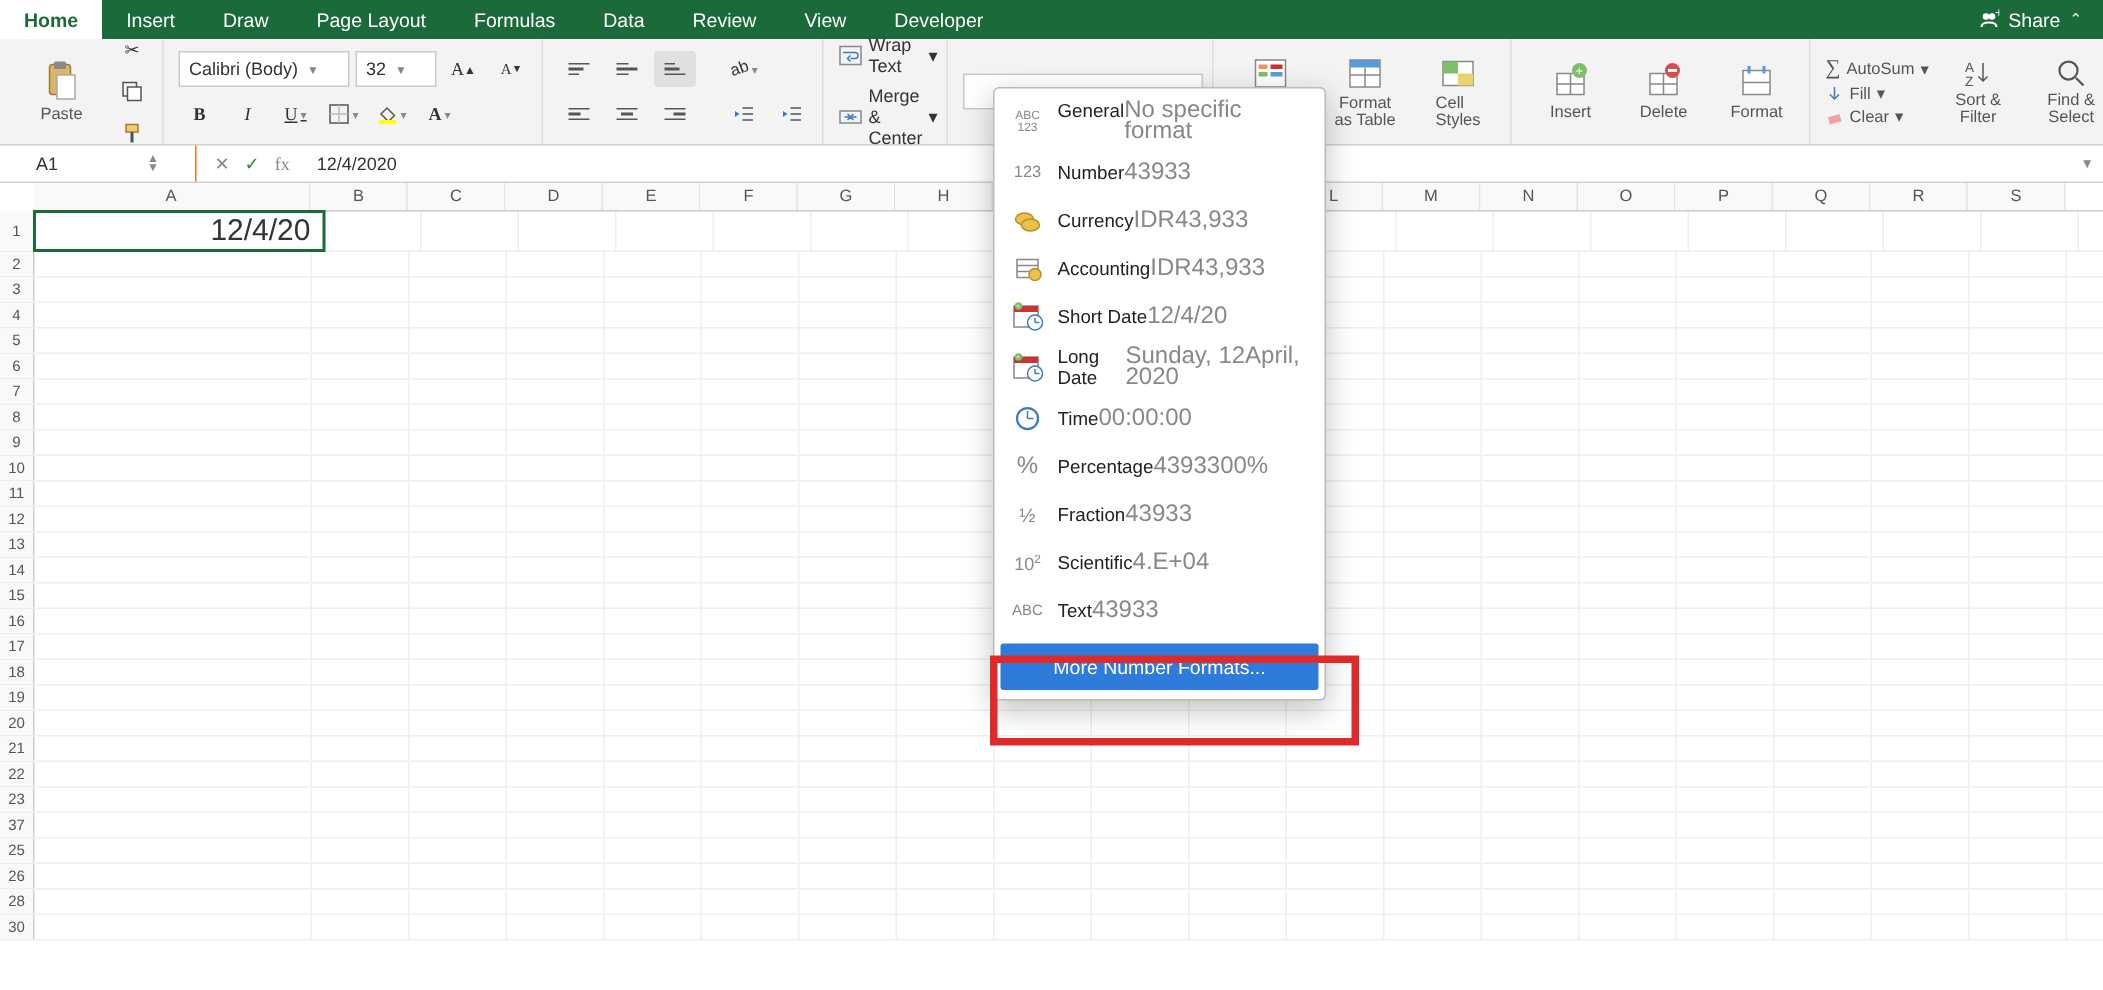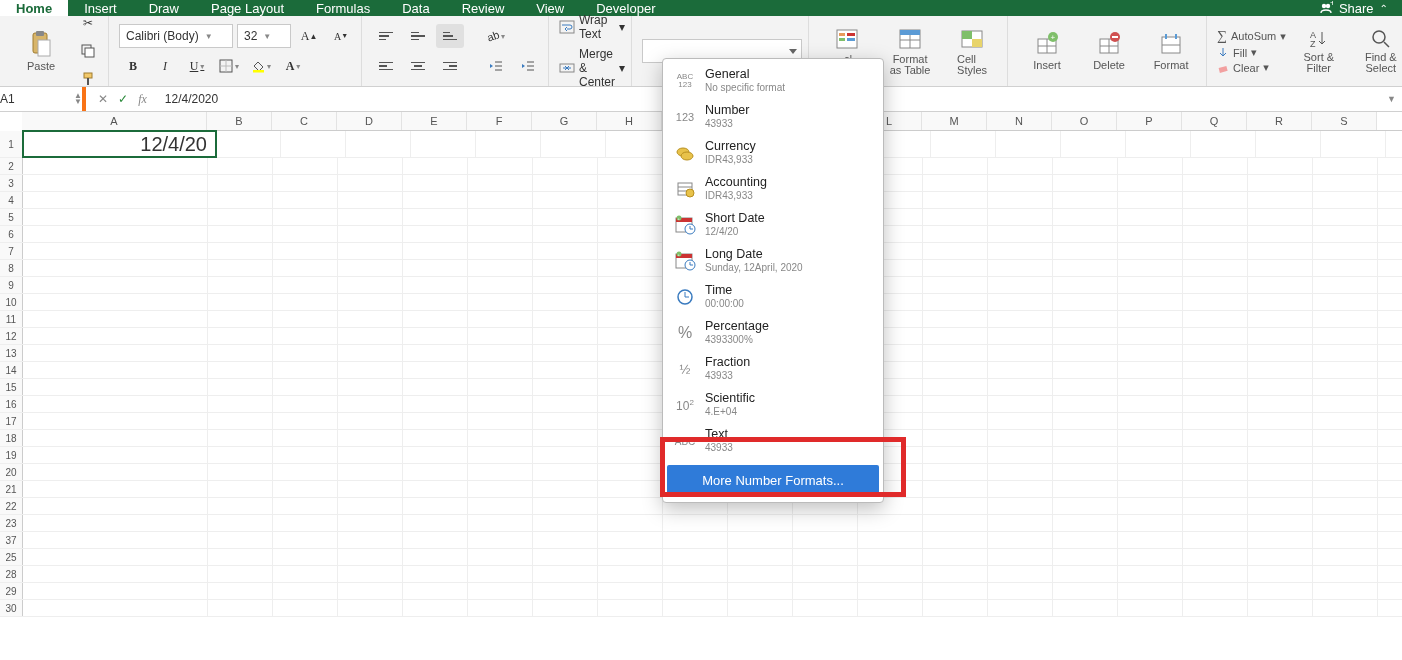--- a/index.html
+++ b/index.html
@@ -1,55 +1,55 @@
 <!DOCTYPE html>
 <html><head>
 <meta charset="utf-8">
 <style>
 html,body{margin:0;padding:0;font-family:-apple-system,"Segoe UI",Arial,sans-serif;font-size:12px;color:#333;background:#fff;width:1402px;height:660px;overflow:hidden}
-.menubar{background:#1b6b3a;color:#fff;height:16px;display:flex;align-items:stretch}
+.menubar{background:#1b6b3a;color:#fff;height:26px;display:flex;align-items:stretch}
 .menubar .tab{padding:0 16px;display:flex;align-items:center;font-size:13px;cursor:pointer}
 .menubar .tab.active{background:#fff;color:#1b6b3a;font-weight:600}
 .menubar .spacer{flex:1}
 .menubar .share{display:flex;align-items:center;gap:6px;padding:0 14px;font-size:13px;cursor:pointer}
 .ribbon{background:#f3f3f3;border-bottom:1px solid #d0d0d0;height:70px;display:flex;align-items:center;padding:0 6px;gap:4px;position:relative}
 .group{display:flex;align-items:center;gap:4px;padding:0 6px;height:100%;border-right:1px solid #ddd}
 .vbtn{display:flex;flex-direction:column;align-items:center;justify-content:center;gap:2px;padding:4px 6px;min-width:44px;font-size:11px;color:#555;cursor:pointer;border:1px solid transparent;border-radius:3px}
 .ico{display:inline-flex;align-items:center;justify-content:center}
 .col{display:flex;flex-direction:column;gap:4px}
 .row{display:flex;align-items:center;gap:4px}
 .btnsq{width:26px;height:22px;border:1px solid #d0d0d0;border-radius:3px;background:#fff;display:flex;align-items:center;justify-content:center;font-size:12px;cursor:pointer}
 .btnsq.flat{border-color:transparent;background:transparent}
 .btnsq .dd{font-size:8px;margin-left:2px;color:#888}
 .sel{border:1px solid #c9c9c9;background:#fff;height:22px;display:flex;align-items:center;padding:0 6px;font-size:12px;gap:6px}
 .sel .dd{font-size:8px;color:#888}
 .formula-bar{height:24px;border-bottom:1px solid #d0d0d0;display:flex;align-items:center;font-size:12px;position:relative}
-.namebox{width:82px;border-right:4px solid #f97316;padding:0 0;height:100%;display:flex;align-items:center;justify-content:space-between}
+.namebox{width:82px;border-right:1px solid #f97316;padding:0 24px;height:100%;display:flex;align-items:center;justify-content:space-between}
 .fbicons{display:flex;align-items:center;gap:10px;padding:0 12px;color:#888}
-.fx{font-style:italic;font-family:serif}
+.fx{font-family:serif}
 .formula-val{padding-left:6px}
 .steppers{display:flex;flex-direction:column;font-size:8px;color:#888;gap:0;line-height:6px}
 .grid-wrap{position:relative;height:540px;overflow:hidden}
 .colheads{display:flex;height:18px;border-bottom:1px solid #ccc;margin-left:22px}
 .colh{width:64px;border-right:1px solid #e3e3e3;text-align:center;font-size:11px;color:#555;line-height:18px;background:#f9f9f9}
 .colh.first{width:184px}
 .rows{}
 .gridrow{display:flex;height:16px;border-bottom:1px solid #eee}
 .gridrow.first{height:26px}
 .rowh{width:22px;border-right:1px solid #ccc;text-align:center;font-size:10px;color:#555;background:#f9f9f9;display:flex;align-items:center;justify-content:center}
 .cell{width:64px;border-right:1px solid #eee}
 .cell.first{width:184px}
 .cell.selected{outline:2px solid #1b6b3a;outline-offset:-1px;text-align:right;padding-right:8px;font-size:20px;display:flex;align-items:center;justify-content:flex-end}
 .numfmt-box{width:150px;height:22px;border:1px solid #c9c9c9;background:#fff;display:flex;align-items:center;justify-content:flex-end;padding:0 4px}
 .dropdown{position:absolute;left:662px;top:58px;width:220px;background:#fff;border:1px solid #bbb;border-radius:4px;box-shadow:0 6px 20px rgba(0,0,0,.25);z-index:50;padding-top:4px;padding-bottom:4px}
 .dditem{display:flex;align-items:center;gap:8px;padding:4px 10px;cursor:pointer}
 .dditem .ico{width:24px;height:24px;font-size:14px;color:#666;flex-shrink:0}
-.dditem .txts{display:flex;flex-direction:column;line-height:14px}
+.dditem .txts{display:flex;flex-direction:row;line-height:14px}
 .dditem .lbl{font-size:12.5px;color:#222}
-.dditem .sub{font-size:10px;color:#888}
+.dditem .sub{font-size:16px;color:#888}
 .ddmore{background:#2f7bd9;color:#fff;text-align:center;padding:8px 0;margin:6px 4px 2px;border-radius:2px;cursor:pointer;font-size:13px}
 .hl{position:absolute;left:660px;top:437px;width:236px;height:50px;border:5px solid #e02a2a;z-index:60;pointer-events:none}
 svg{display:block}
 .expand-arrow{position:absolute;right:6px;top:50%;transform:translateY(-50%);color:#888;font-size:9px}
 .triangle{width:0;height:0;border-left:4px solid transparent;border-right:4px solid transparent;border-top:5px solid #666;display:inline-block}
 .align-lines{display:flex;flex-direction:column;gap:2px;width:14px}
 .align-lines span{height:1.5px;background:#555;width:100%}
 </style>
 </head>
 <body>
@@ -979,43 +979,43 @@
         <div class="cell"></div>
         <div class="cell"></div>
         <div class="cell"></div>
         <div class="cell"></div>
         <div class="cell"></div>
         <div class="cell"></div>
         <div class="cell"></div>
         <div class="cell"></div>
       </div>
       <div class="gridrow">
+        <div class="rowh">26</div>
+        <div class="cell first"></div>
+        <div class="cell"></div>
+        <div class="cell"></div>
+        <div class="cell"></div>
+        <div class="cell"></div>
+        <div class="cell"></div>
+        <div class="cell"></div>
+        <div class="cell"></div>
+        <div class="cell"></div>
+        <div class="cell"></div>
+        <div class="cell"></div>
+        <div class="cell"></div>
+        <div class="cell"></div>
+        <div class="cell"></div>
+        <div class="cell"></div>
+        <div class="cell"></div>
+        <div class="cell"></div>
+        <div class="cell"></div>
+        <div class="cell"></div>
+      </div>
+      <div class="gridrow">
         <div class="rowh">28</div>
-        <div class="cell first"></div>
-        <div class="cell"></div>
-        <div class="cell"></div>
-        <div class="cell"></div>
-        <div class="cell"></div>
-        <div class="cell"></div>
-        <div class="cell"></div>
-        <div class="cell"></div>
-        <div class="cell"></div>
-        <div class="cell"></div>
-        <div class="cell"></div>
-        <div class="cell"></div>
-        <div class="cell"></div>
-        <div class="cell"></div>
-        <div class="cell"></div>
-        <div class="cell"></div>
-        <div class="cell"></div>
-        <div class="cell"></div>
-        <div class="cell"></div>
-      </div>
-      <div class="gridrow">
-        <div class="rowh">29</div>
         <div class="cell first"></div>
         <div class="cell"></div>
         <div class="cell"></div>
         <div class="cell"></div>
         <div class="cell"></div>
         <div class="cell"></div>
         <div class="cell"></div>
         <div class="cell"></div>
         <div class="cell"></div>
         <div class="cell"></div>

